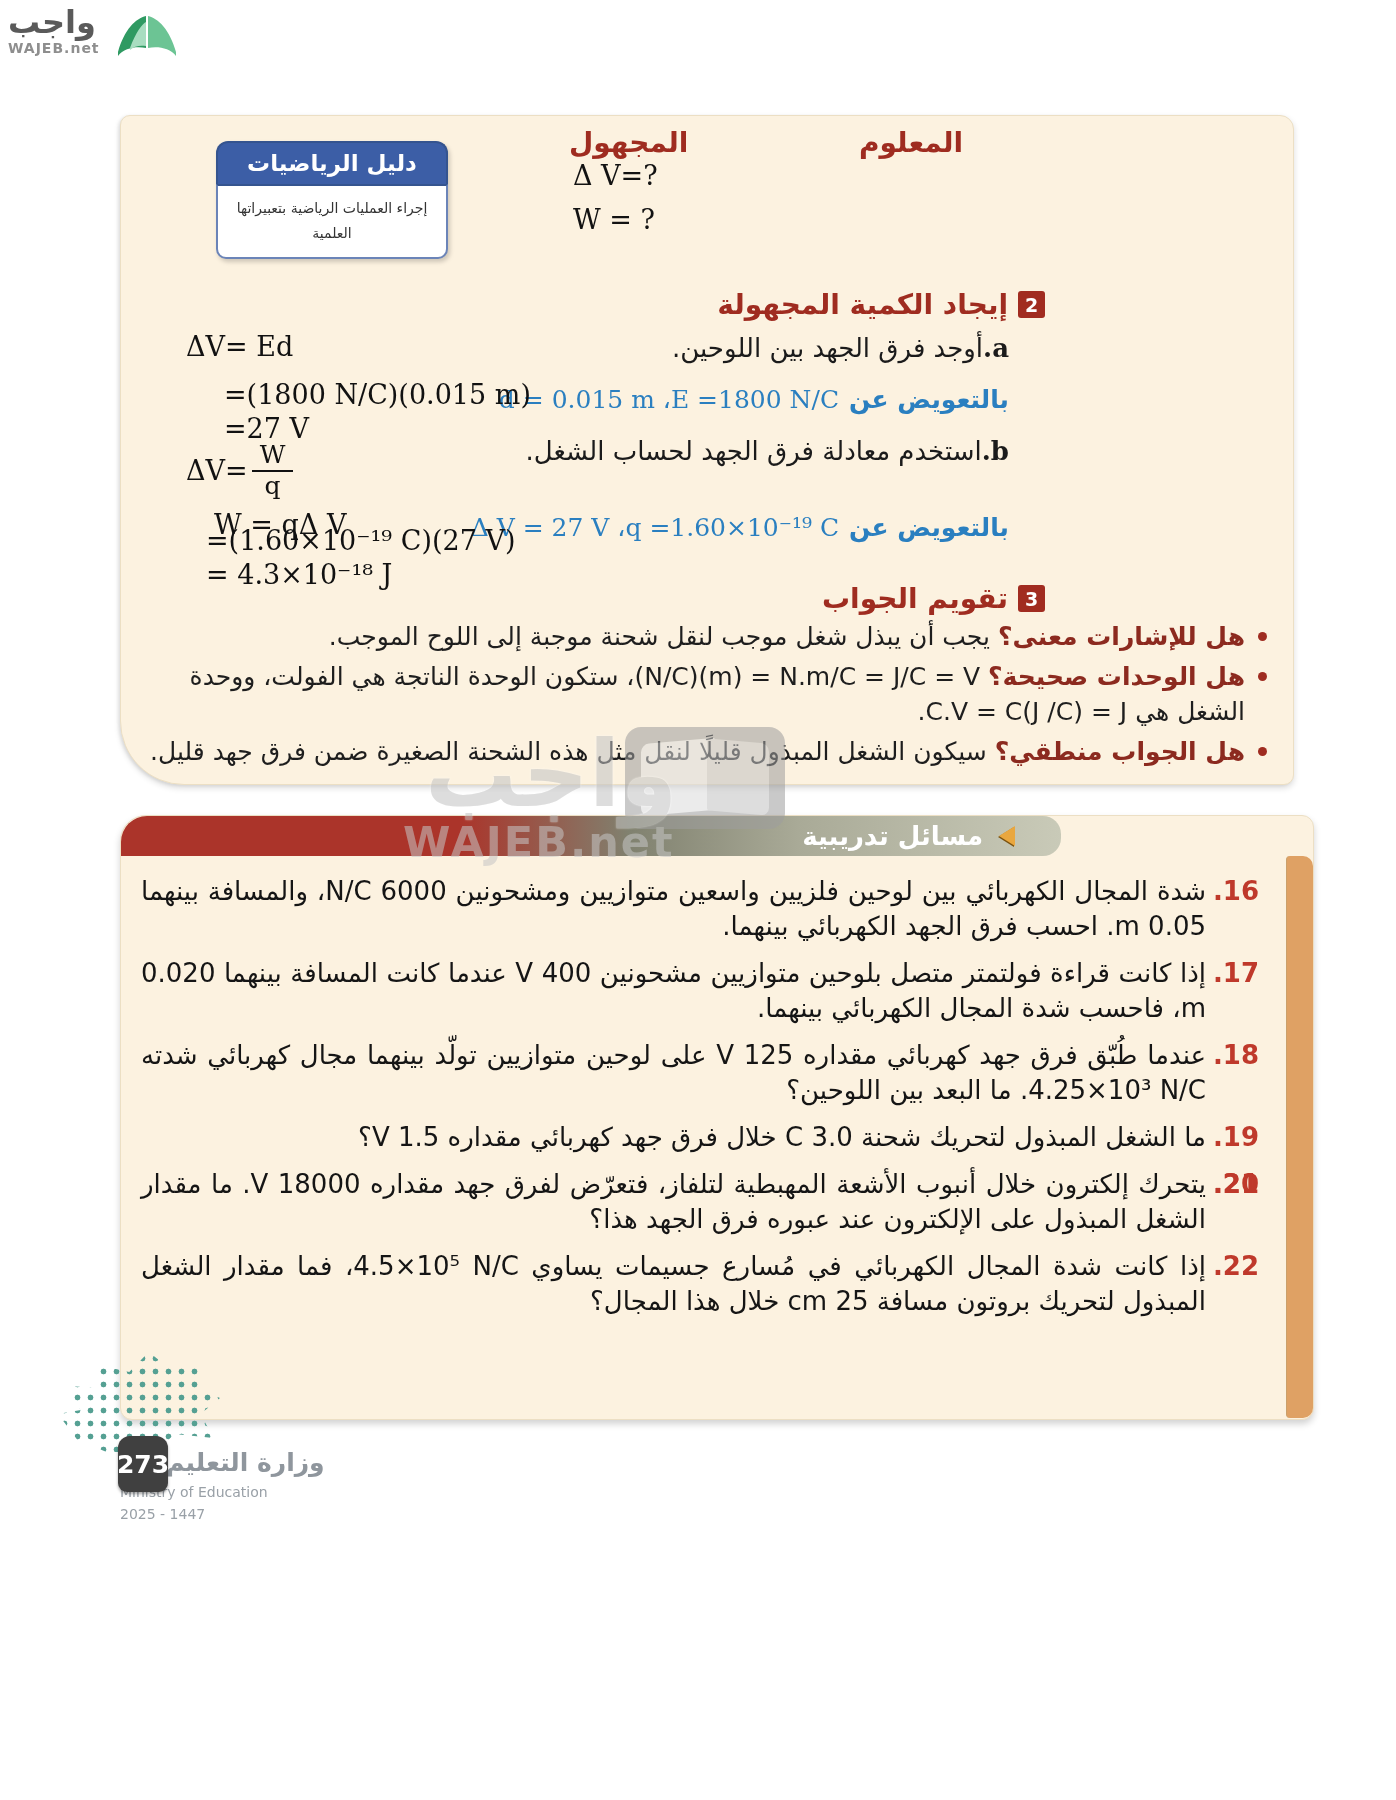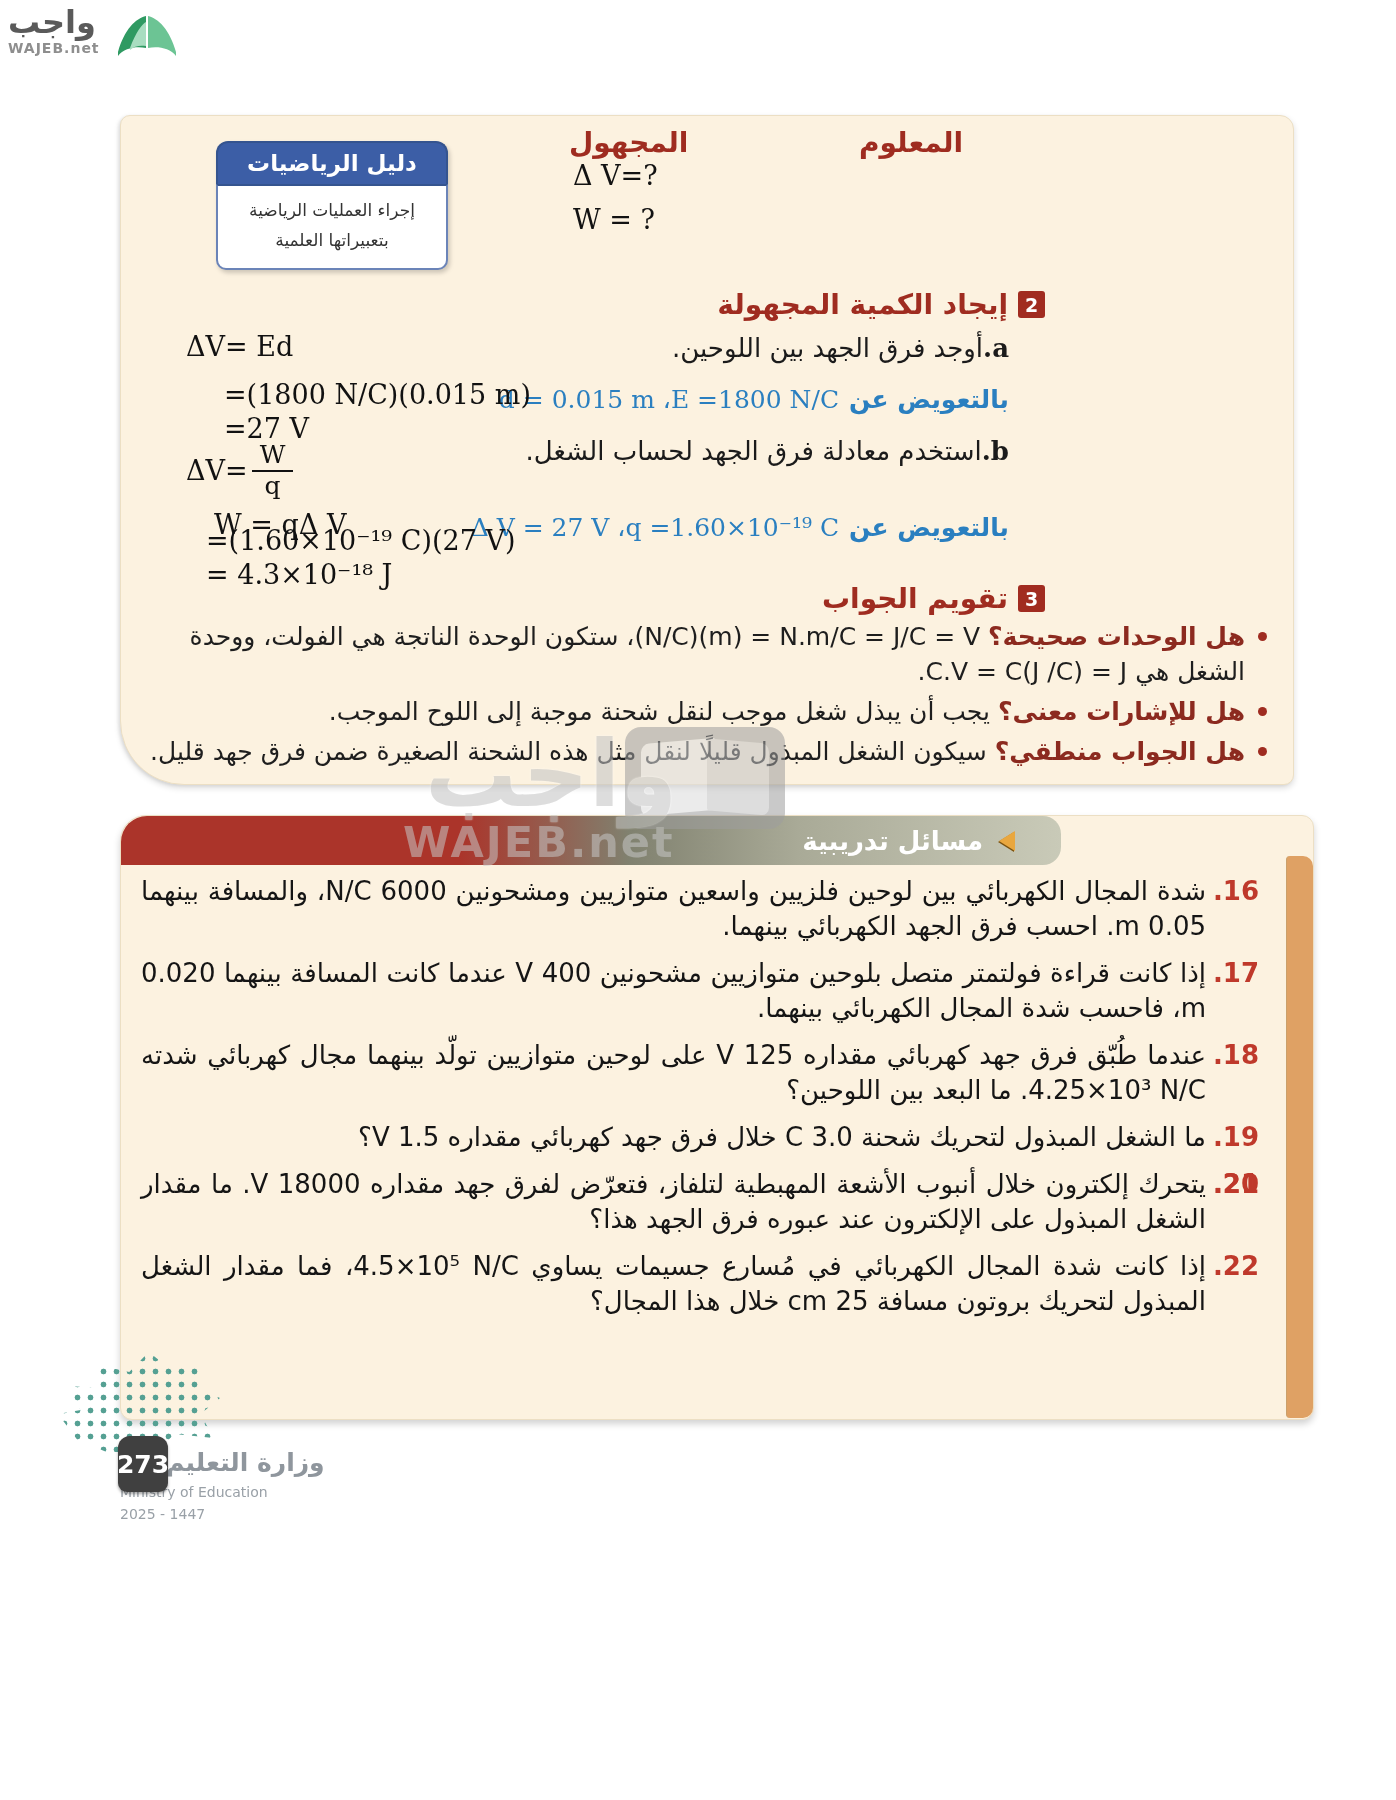--- a/index.html
+++ b/index.html
@@ -23,21 +23,21 @@
   .unknown-title{left:448px;top:10px;}
   .vals{position:absolute;direction:ltr;text-align:left;}
   .known-vals{left:648px;top:44px;}
   .unknown-vals{left:452px;top:44px;}
   .mval{font-family:"DejaVu Serif",serif;font-size:27px;color:#121212;margin-bottom:13px;white-space:nowrap;}
 
   .math-guide{position:absolute;left:95px;top:25px;width:232px;filter:drop-shadow(2px 3px 2px rgba(0,0,0,.18));}
   .mg-head{background:#3c5ea6;color:#ffffff;font-weight:bold;font-size:23px;text-align:center;
            padding:7px 0 8px;border-radius:12px 12px 0 0;border:2px solid #35548f;border-bottom:none;}
   .mg-body{background:#fff;border:2px solid #6b84b8;border-top:2px solid #35548f;
-           border-radius:0 0 10px 10px;font-size:17px;line-height:1.75;text-align:center;
+           border-radius:0 0 10px 10px;font-size:14px;line-height:1.75;text-align:center;
            padding:10px 8px 12px;color:#333;direction:rtl;}
 
   .sec-header{position:absolute;right:248px;display:flex;direction:rtl;align-items:center;gap:10px;}
   .s2{top:172px;} .s3{top:466px;}
   .sec-num{width:27px;height:27px;background:#a12c20;color:#fff;font-weight:bold;font-size:19px;
            display:flex;align-items:center;justify-content:center;border-radius:3px;}
   .sec-title{color:#9f2c20;font-weight:bold;font-size:28px;}
 
   .step{position:absolute;right:284px;margin:0;direction:rtl;font-size:26px;white-space:nowrap;color:#1b1b1b;}
   .step-a{top:217px;} .step-b{top:320px;}
@@ -72,21 +72,21 @@
   .wm-book{position:absolute;left:230px;top:-6px;width:160px;height:102px;background:#9e9e9e;border-radius:16px;}
   .wm-book::before{content:'';position:absolute;left:16px;top:14px;right:70px;bottom:16px;
          background:#dcdcdc;border-radius:8px 2px 2px 8px;transform:skewY(-5deg);}
   .wm-book::after{content:'';position:absolute;right:16px;top:14px;left:82px;bottom:16px;
          background:#c2c2c2;border-radius:2px 8px 8px 2px;transform:skewY(5deg);}
 
   
   .practice-box{position:absolute;left:120px;top:815px;width:1192px;height:603px;
       background:#fcf2e0;border:1px solid #ecdfc4;border-radius:26px 12px 12px 12px;
       box-shadow:0 4px 7px rgba(0,0,0,.18);}
-  .pr-header{position:absolute;top:0;left:0;width:940px;height:49px;
+  .pr-header{position:absolute;top:0;left:0;width:940px;height:40px;
       background:linear-gradient(to right,#ab342a 0%,#ab342a 36%,#80816f 54%,#a9aa97 72%,#c9cab8 100%);
       border-radius:26px 18px 18px 0;display:flex;direction:rtl;align-items:center;
       justify-content:flex-start;padding-right:46px;box-sizing:border-box;gap:16px;}
   .pr-arrow{width:0;height:0;border-top:10px solid transparent;border-bottom:10px solid transparent;
       border-right:16px solid #e9a73f;filter:drop-shadow(-1px 1px 0 #7a5210);}
   .pr-title{color:#fff;font-weight:bold;font-size:26px;}
   .edge-tab{position:absolute;right:0;top:40px;width:26px;height:562px;background:#dfa164;
       border-radius:4px 10px 10px 4px;border-left:1px solid #caa06b;}
   .problems{position:absolute;top:58px;right:54px;left:20px;margin:0;padding:0;list-style:none;
       direction:rtl;}
@@ -162,22 +162,22 @@
       <div class="eq eq6">=(1.60×10⁻¹⁹ C)(27 V)</div>
       <div class="eq eq7">= 4.3×10⁻¹⁸ J</div>
     </div>
 
     <div class="sec-header s3">
       <span class="sec-num">3</span>
       <span class="sec-title">تقويم الجواب</span>
     </div>
 
     <ul class="bullets">
+      <li><b class="blead">هل للإشارات معنى؟</b> <span>يجب أن يبذل شغل موجب لنقل شحنة موجبة إلى اللوح الموجب.</span></li>
       <li><b class="blead">هل الوحدات صحيحة؟</b> <span>‎(N/C)(m) = N.m/C = J/C = V، ستكون الوحدة الناتجة هي الفولت، ووحدة الشغل هي C.V = C(J /C) = J.</span></li>
-      <li><b class="blead">هل للإشارات معنى؟</b> <span>يجب أن يبذل شغل موجب لنقل شحنة موجبة إلى اللوح الموجب.</span></li>
       <li><b class="blead">هل الجواب منطقي؟</b> <span>سيكون الشغل المبذول قليلًا لنقل مثل هذه الشحنة الصغيرة ضمن فرق جهد قليل.</span></li>
     </ul>
   </section>
 
   <div class="watermark">
     <div class="wm-book"></div>
     <div class="wm-ar">واجب</div>
     <div class="wm-en">WAJEB.net</div>
   </div>
 

